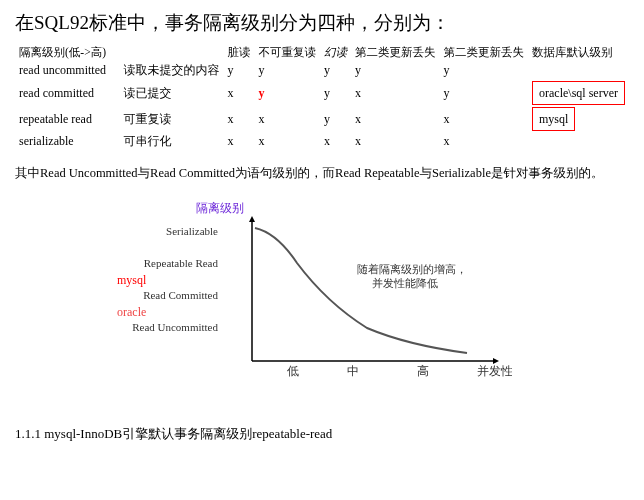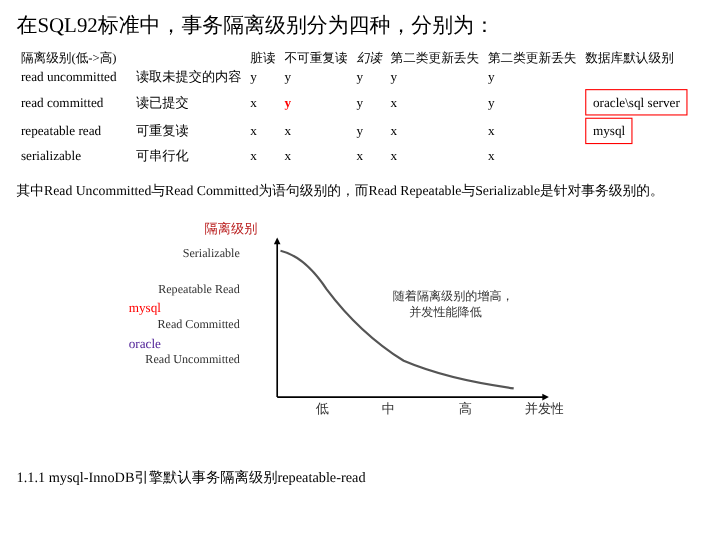--- a/index.html
+++ b/index.html
@@ -45,24 +45,24 @@
       font-family: Liberation Serif, serif;
     }
     .chart-container {
       margin: 10px auto;
       width: 420px;
       height: 210px;
       position: relative;
     }
     .chart-title-y {
       position: absolute;
-      left: 74px;
+      left: 84px;
       top: 5px;
       font-size: 12px;
-      color: #b91c1c;
+      color: #6d28d9;
     }
     .chart-y-labels {
       position: absolute;
       left: 0;
       top: 20px;
       display: flex;
       flex-direction: column;
       gap: 0;
     }
     .y-label {
@@ -76,21 +76,21 @@
       width: 110px;
     }
     .mysql-label {
       color: red;
       font-size: 12px;
       position: absolute;
       left: 5px;
       top: 78px;
     }
     .oracle-label {
-      color: #4c1d95;
+      color: #ef4444;
       font-size: 12px;
       position: absolute;
       left: 5px;
       top: 110px;
     }
     .chart-area {
       position: absolute;
       left: 115px;
       top: 18px;
       width: 285px;

